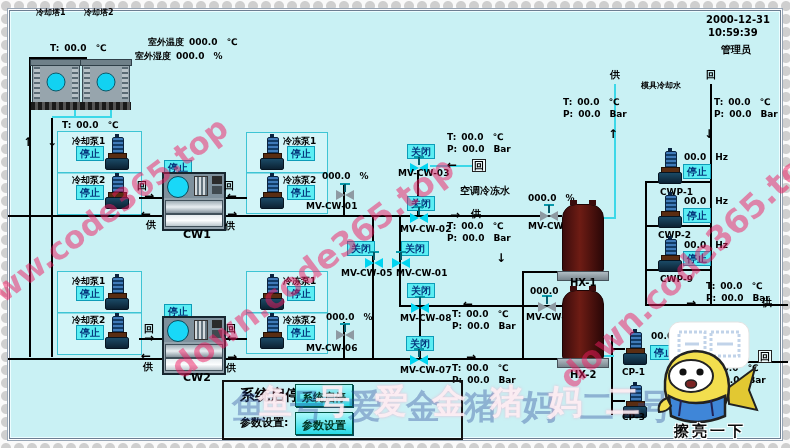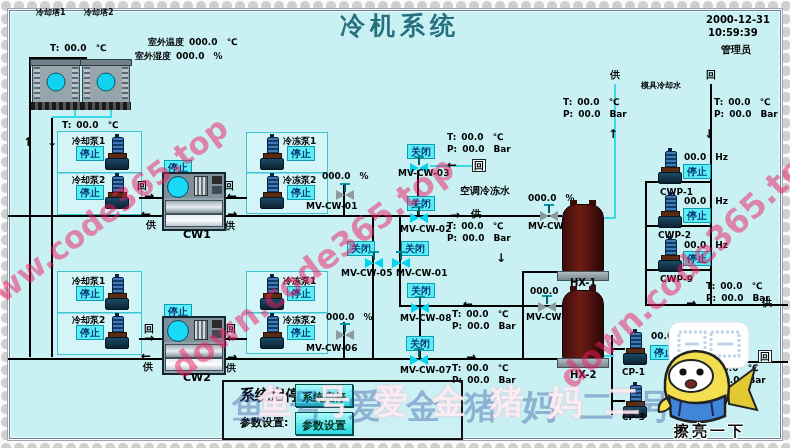--- a/index.html
+++ b/index.html
@@ -140,21 +140,20 @@
   <i class="p" style="left:681px;top:181px;width:30px;height:2px"></i>
   <i class="p" style="left:681px;top:225px;width:30px;height:2px"></i>
   <i class="p" style="left:681px;top:269px;width:30px;height:2px"></i>
   <i class="p" style="left:645px;top:304px;width:143px;height:2px"></i>
   <i class="p" style="left:747px;top:361px;width:41px;height:2px"></i>
   <i class="p" style="left:611px;top:335px;width:2px;height:80px"></i>
   <i class="p" style="left:611px;top:348px;width:14px;height:2px"></i>
   <i class="p" style="left:611px;top:400px;width:14px;height:2px"></i>
   <i class="pc" style="left:584px;top:355px;width:30px;height:2px"></i>
 
-  <div class="title">冷机系统</div>
   <div class="dt" style="left:706px;top:13px">2000-12-31</div>
   <div class="dt" style="left:708px;top:26px">10:59:39</div>
   <div class="dt" style="left:721px;top:43px">管理员</div>
 
   <div class="lbl" style="left:36px;top:8px">冷却塔1</div>
   <div class="lbl" style="left:84px;top:8px">冷却塔2</div>
 
   <div class="rd" style="left:148px;top:36px">
     <span>室外温度</span><span class="vv">000.0</span><span class="uu">℃</span>
   </div>

